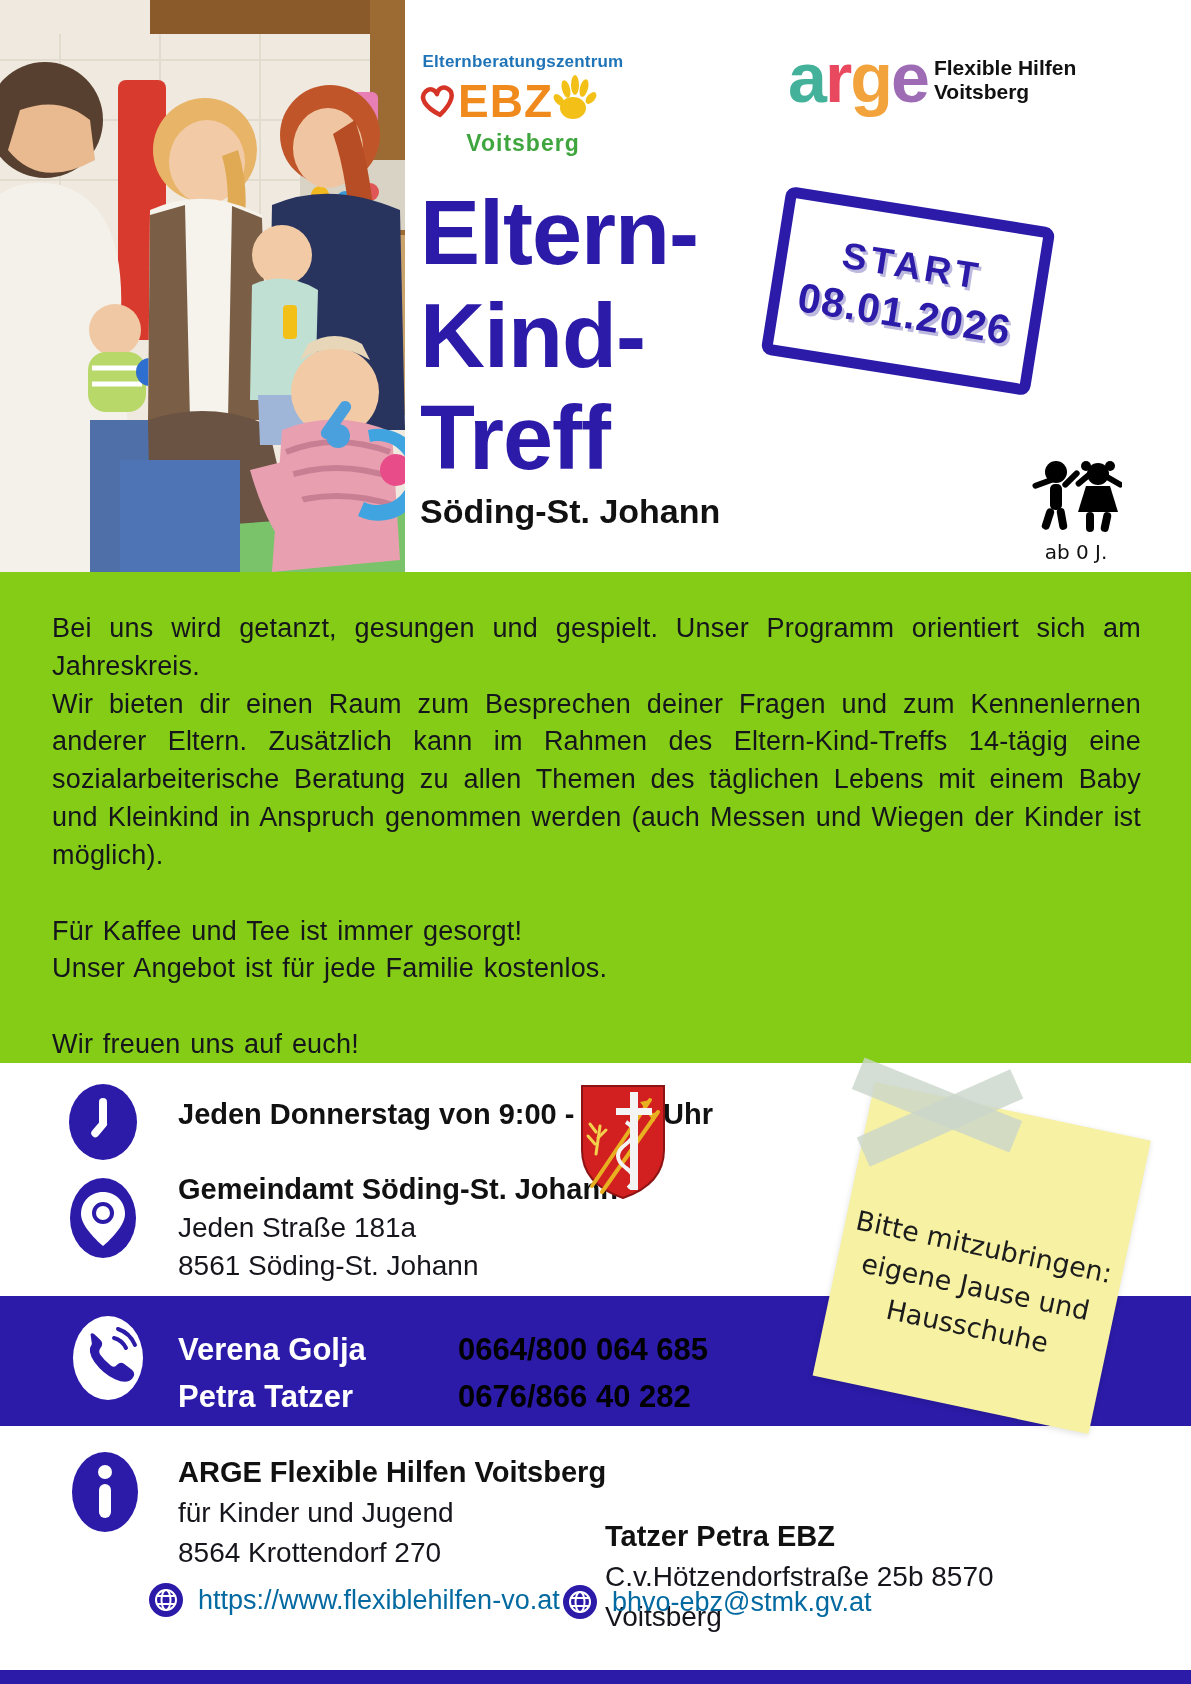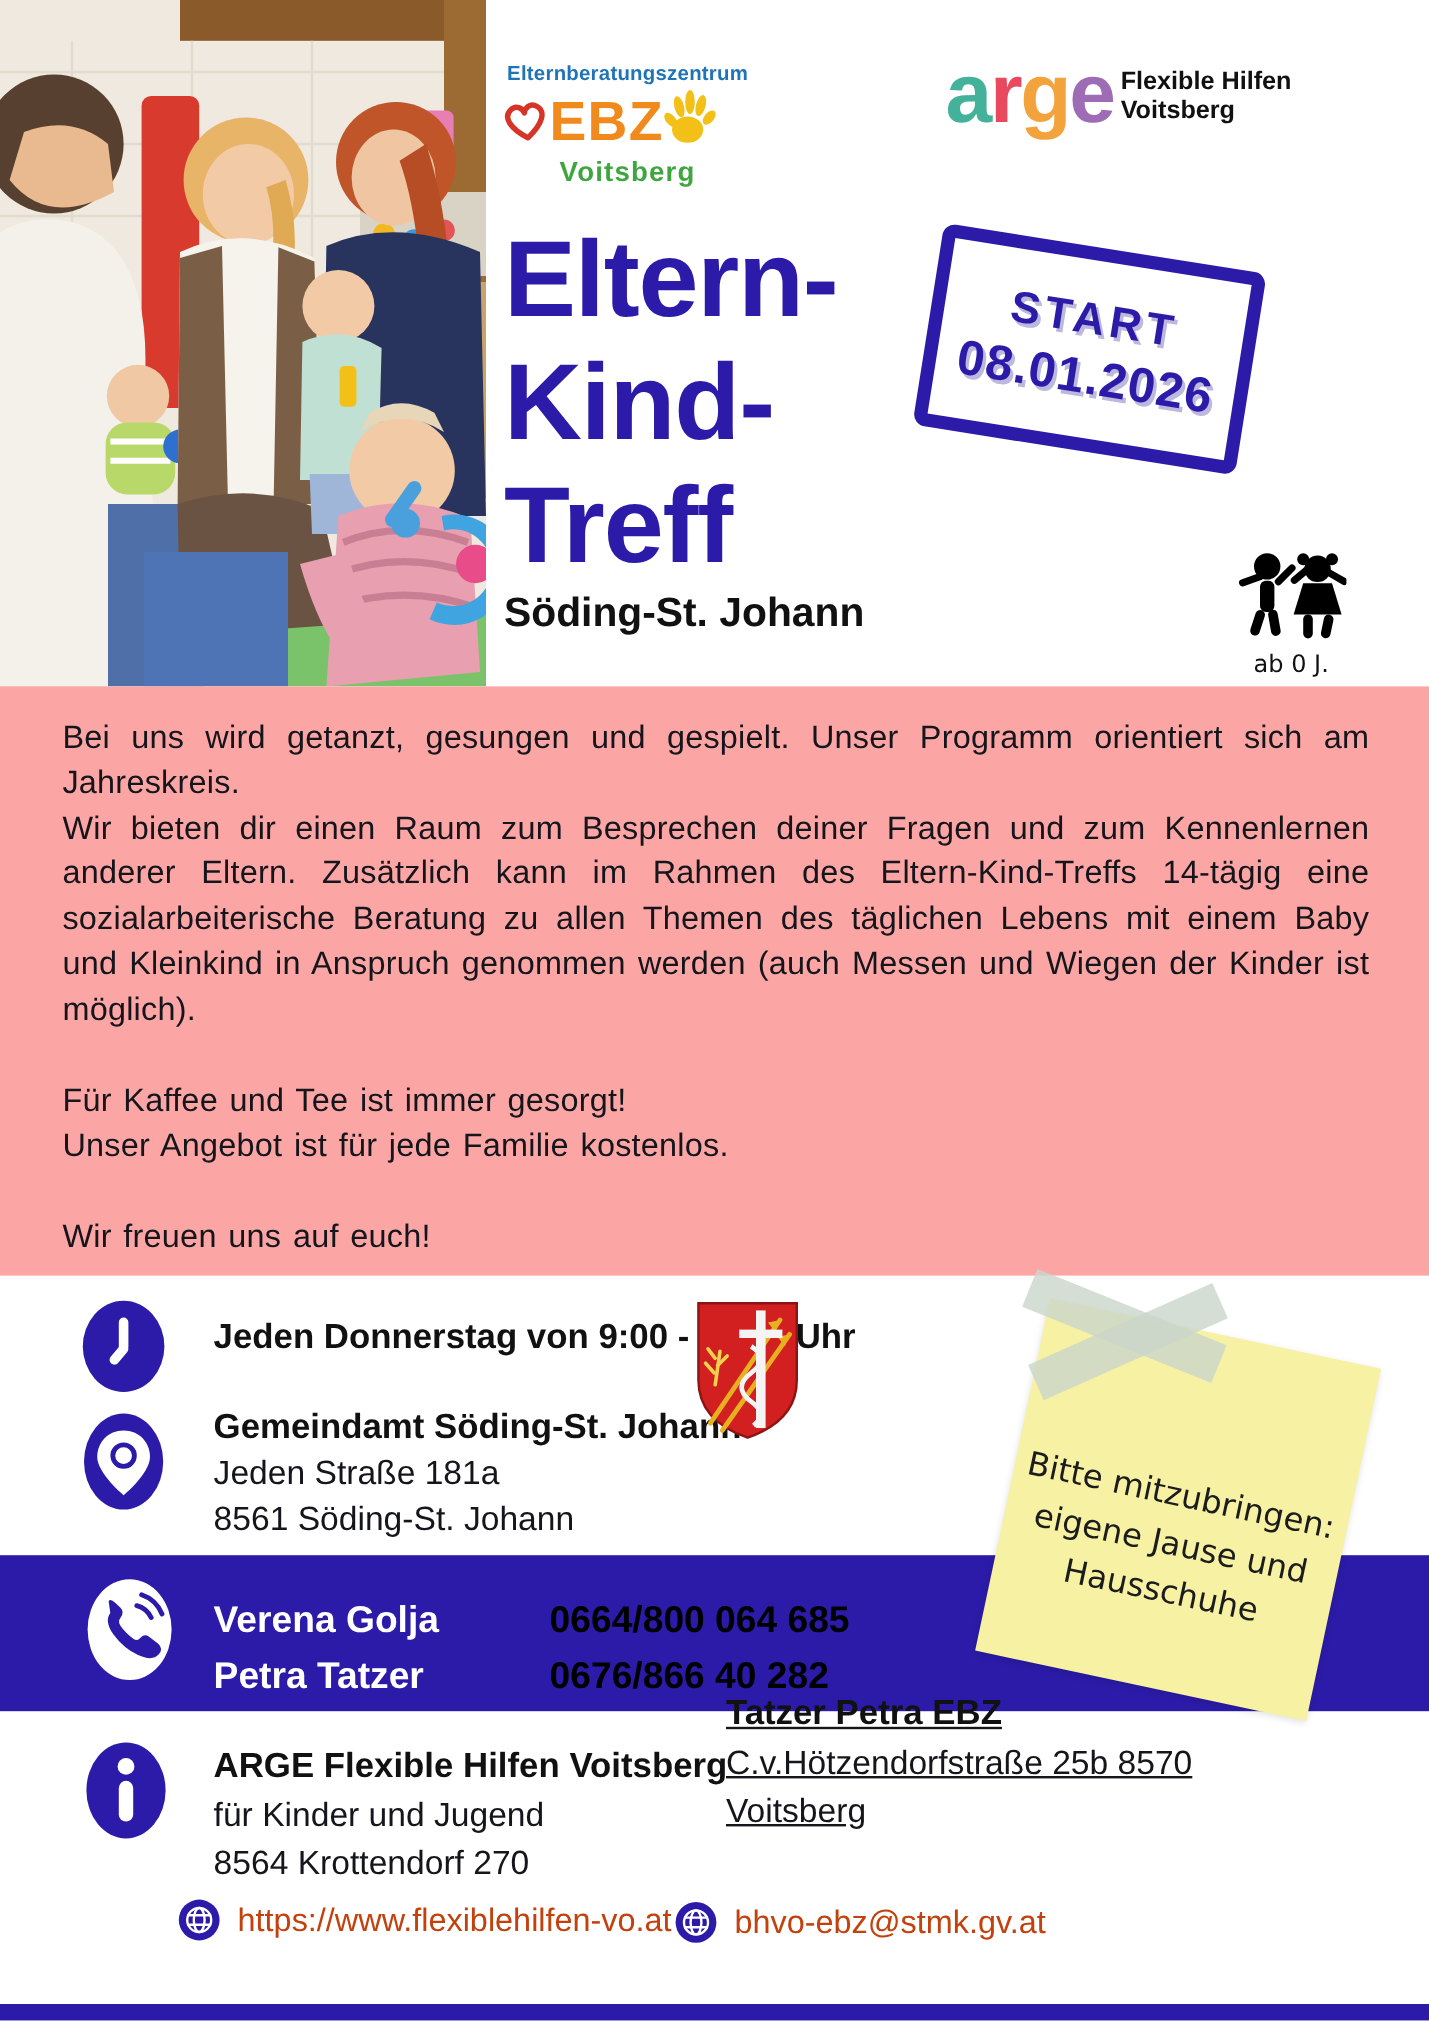--- a/index.html
+++ b/index.html
@@ -28,22 +28,22 @@
          transform:rotate(9deg);display:flex;flex-direction:column;align-items:center;justify-content:center;
          background:#ffffff;}
   .stamp-start{font-size:37px;font-weight:900;color:#2b1ba8;letter-spacing:4px;
                text-shadow:3px 3px 0 #bdb9de;}
   .stamp-date{font-size:41px;font-weight:900;color:#2b1ba8;letter-spacing:1px;margin-top:4px;
               text-shadow:3px 3px 0 #bdb9de;}
   .kids{left:1028px;top:460px;width:96px;text-align:center;}
   .kids-label{font-size:20px;color:#111;margin-top:2px;font-family:"DejaVu Sans",sans-serif;}
 
   
-  .lavender{left:0;top:572px;width:1191px;height:491px;background:#fca5a5;box-sizing:border-box;
-            padding:24px 50px 0 52px;}
+  .lavender{left:0;top:572px;width:1191px;height:491px;background:#84cc16;box-sizing:border-box;
+            padding:38px 50px 0 52px;}
   .lavender p{margin:0;font-size:27px;line-height:1.4;letter-spacing:.2px;word-spacing:2px;color:#15151c;}
   .just{text-align:justify;}
   .gap{height:38px;}
 
   
   .clock-icon{left:66px;top:1082px;}
   .sched-text{left:178px;top:1098px;font-size:29px;font-weight:900;color:#111;}
   .pin-icon{left:68px;top:1176px;}
   .loc{left:178px;top:1170px;font-size:28px;line-height:1.35;color:#15151c;}
   .loc-name{font-size:29px;font-weight:900;color:#111;}
@@ -62,25 +62,25 @@
 
   
   .bluebar{left:0;top:1296px;width:1191px;height:130px;background:#2b1ba8;}
   .phone-icon{left:70px;top:1312px;z-index:2;}
   .names{left:178px;top:1327px;font-size:31px;font-weight:900;color:#fff;line-height:1.5;z-index:2;}
   .phones{left:458px;top:1327px;font-size:31px;font-weight:900;color:#000000;line-height:1.5;z-index:2;}
 
   
   .info-icon{left:70px;top:1450px;}
   .info-l{left:178px;top:1452px;font-size:28px;line-height:1.42;color:#15151c;}
-  .info-r{left:605px;top:1408px;font-size:28px;line-height:1.42;color:#15151c;text-decoration:underline;}
+  .info-r{left:605px;top:1516px;font-size:28px;line-height:1.42;color:#15151c;}
   .info-t{font-size:29px;font-weight:900;color:#111;}
   .link-row1{left:148px;top:1582px;display:flex;align-items:center;}
   .link-row2{left:562px;top:1584px;display:flex;align-items:center;}
-  .link-text{font-size:27px;color:#c2410c;margin-left:14px;text-decoration:none;}
+  .link-text{font-size:27px;color:#0369a1;margin-left:14px;text-decoration:none;}
   .bottom-strip{left:0;top:1670px;width:1191px;height:14px;background:#2b1ba8;}
 </style>
 </head>
 <body>
 
 <div class="page">
 
   <div class="abs photo">
     <svg width="405" height="572" viewBox="0 0 405 572">
       <rect width="405" height="572" fill="#efe9df"></rect>

